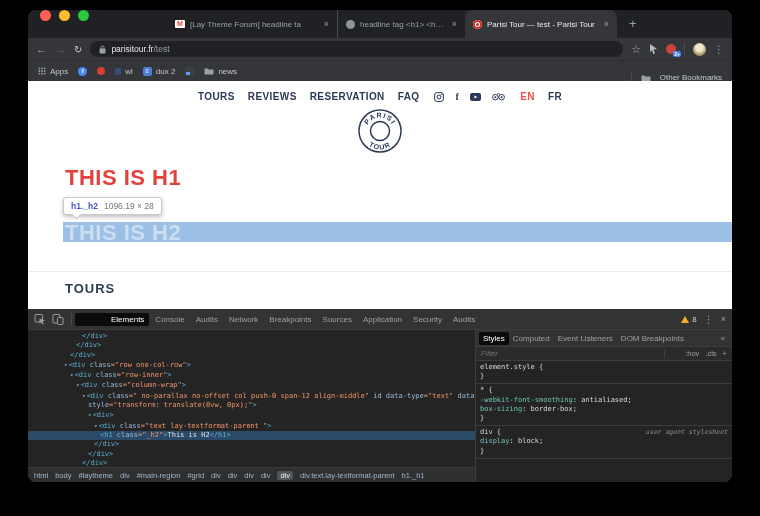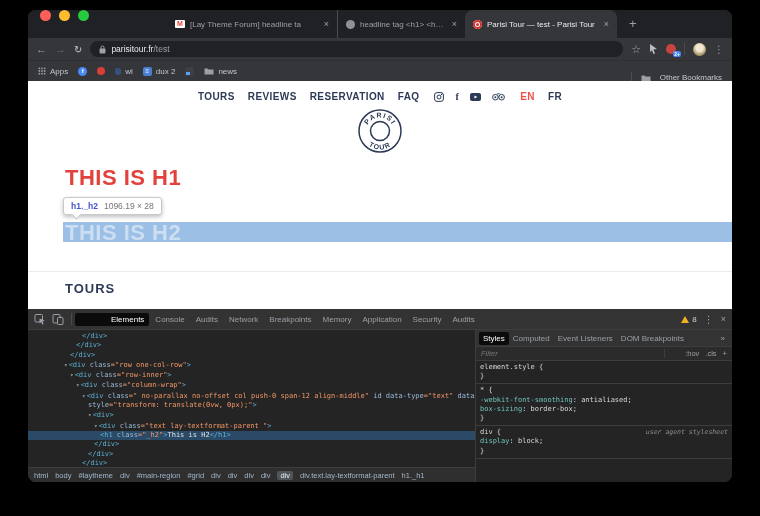--- a/index.html
+++ b/index.html
@@ -274,21 +274,21 @@
           <rect x="1" y="1.5" width="7" height="8.5" rx="1" fill="none" stroke="#9aa0a6"></rect>
           <rect x="5.5" y="4.5" width="5.5" height="7" rx="1" fill="#333" stroke="#9aa0a6"></rect>
         </svg>
       <span class="vsep" style="background:#4a4a4a"></span>
       <span id="dt-tabs" style="display:flex;gap:1px;">
           <span class="dt-tab active">Elements</span>
           <span class="dt-tab">Console</span>
           <span class="dt-tab">Audits</span>
           <span class="dt-tab">Network</span>
           <span class="dt-tab">Breakpoints</span>
-          <span class="dt-tab">Memory</span>
+          <span class="dt-tab">Sources</span>
           <span class="dt-tab">Application</span>
           <span class="dt-tab">Security</span>
           <span class="dt-tab">Audits</span>
         </span>
       <span class="dt-right">
         <span style="display:flex;align-items:center;gap:3px">
           <span class="warn-tri"></span>
           <span class="warn-num">8</span>
         </span>
         <span class="dots">⋮</span>

